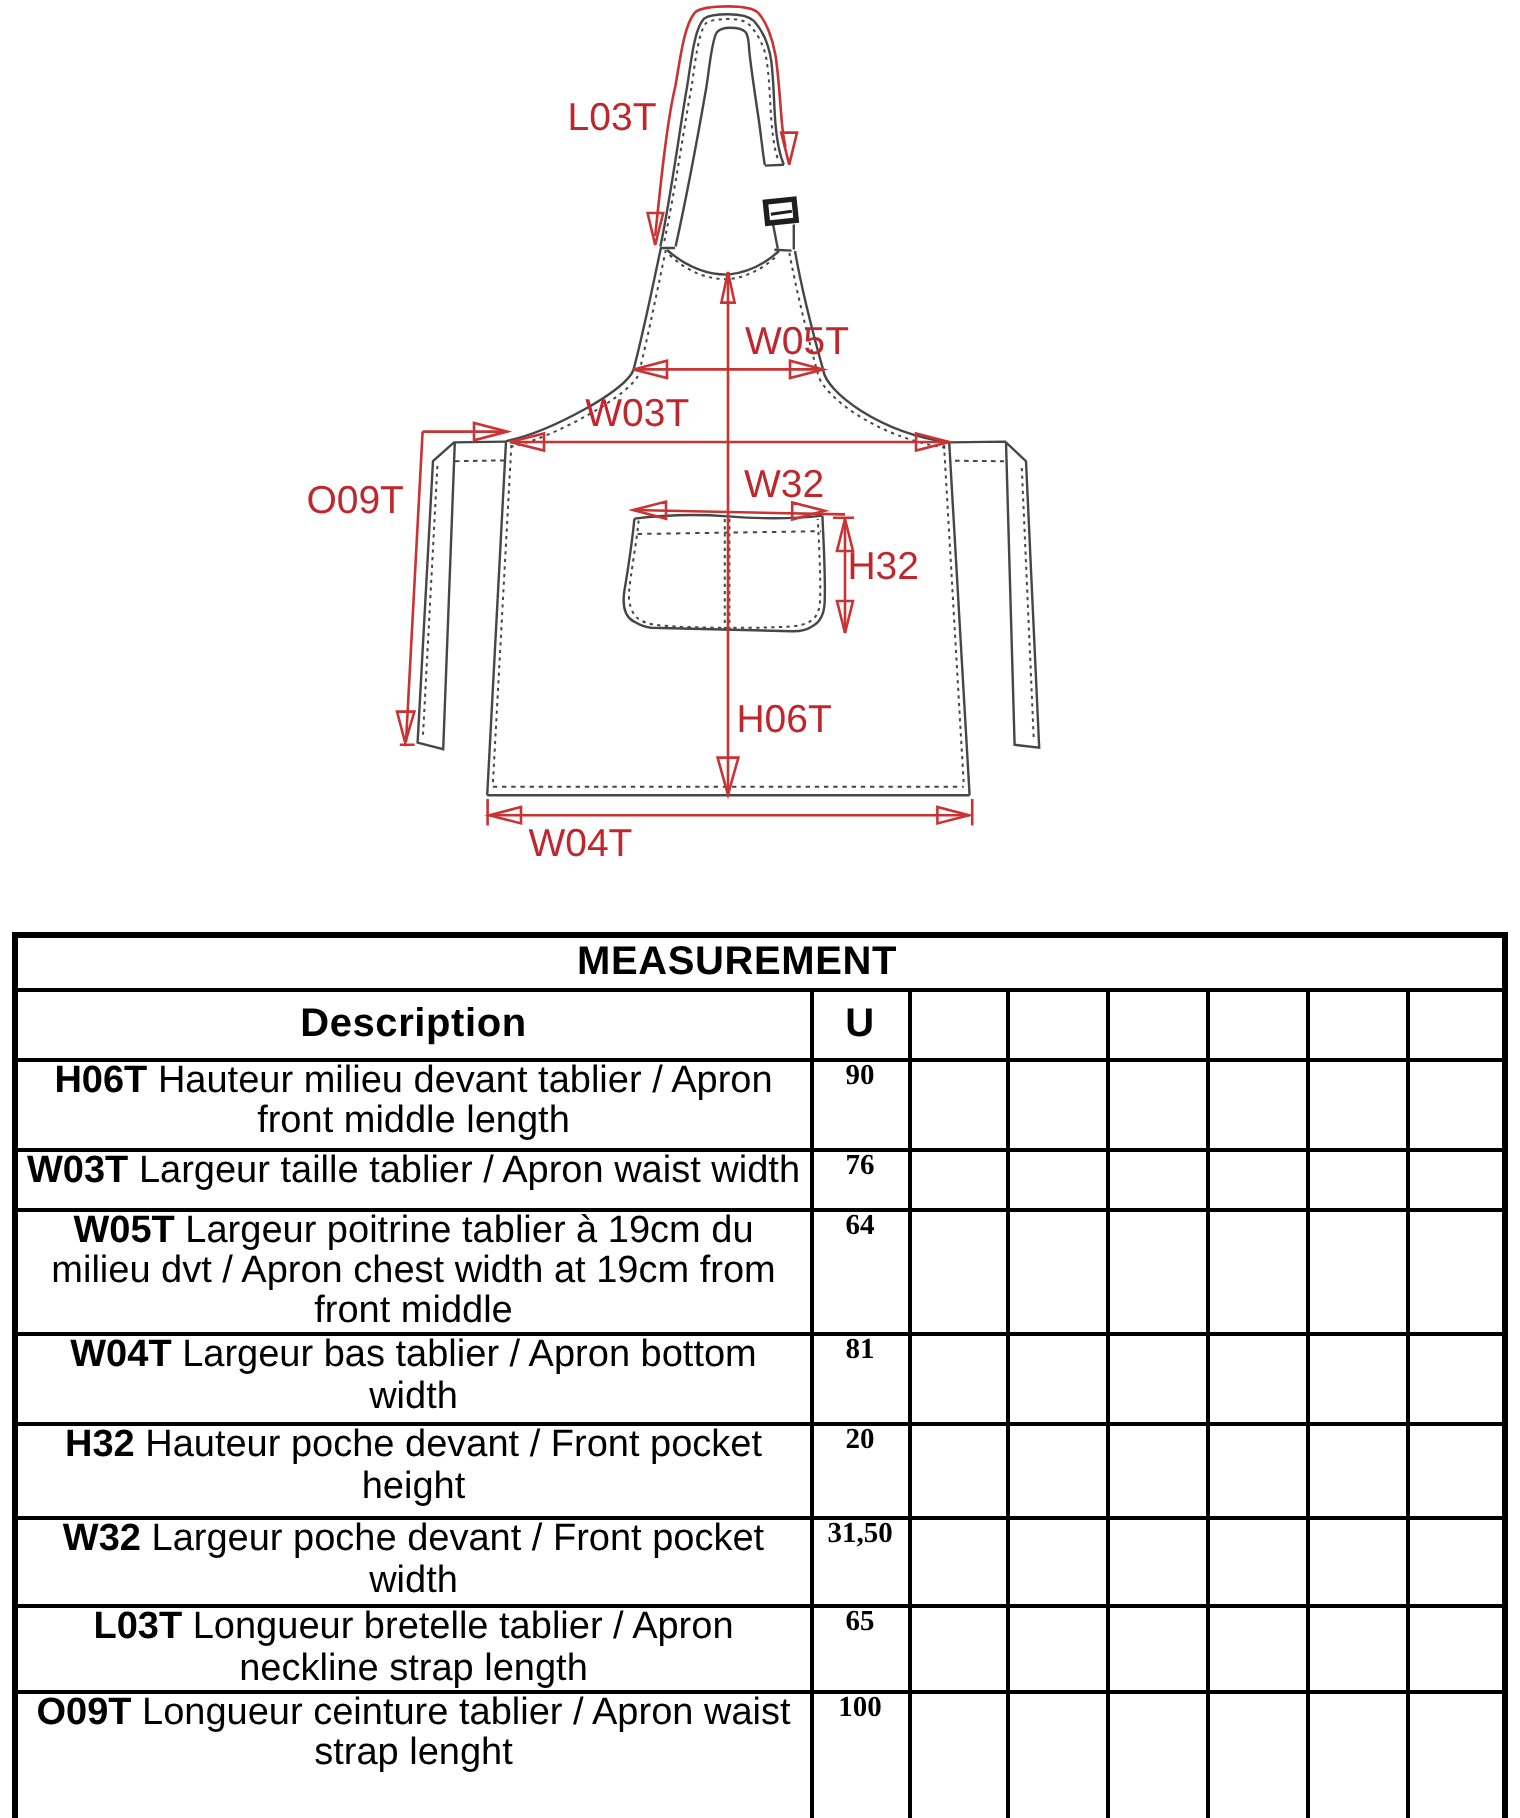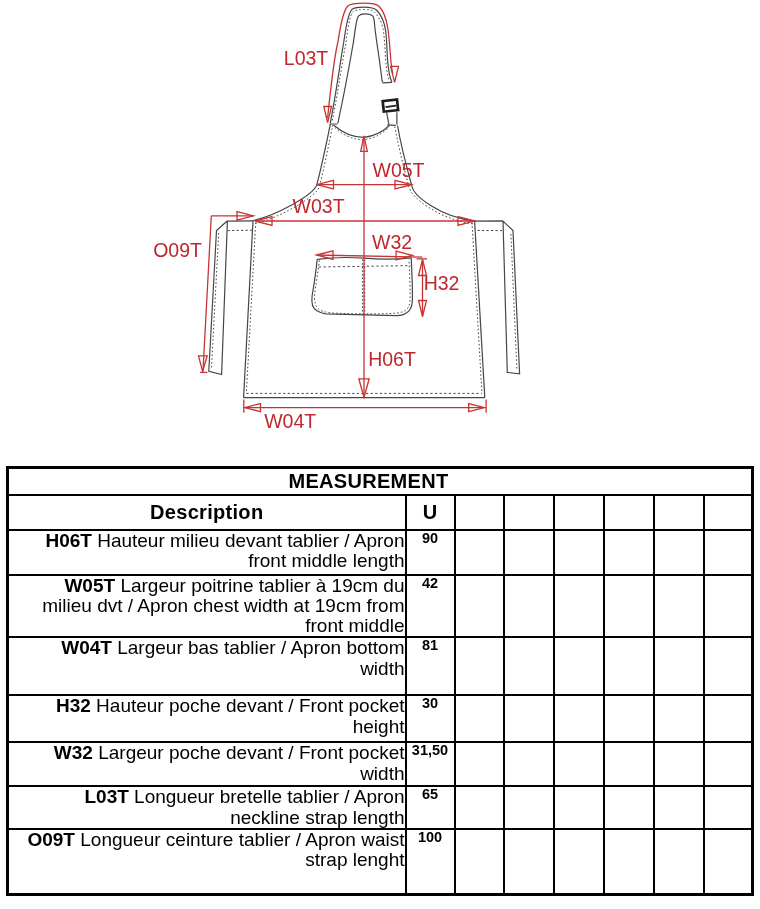--- a/index.html
+++ b/index.html
@@ -2,22 +2,22 @@
 <html><head>
 <meta charset="utf-8">
 <style>
   html,body{margin:0;padding:0;background:#fff;}
   body{width:760px;height:909px;position:relative;font-family:"Liberation Sans",sans-serif;}
   #draw{position:absolute;left:0;top:0;}
   #tbl{position:absolute;left:6px;top:466px;border-collapse:collapse;table-layout:fixed;}
   #tbl td{border:2px solid #000;padding:0;background:#fff;overflow:hidden;}
   #tbl{border:3px solid #000;}
   td.hd{font-weight:bold;font-size:20px;letter-spacing:0.3px;text-align:center;vertical-align:middle;}
-  td.d{font-size:19px;line-height:20.3px;padding:1.5px 0 0 6px;vertical-align:top;text-align:right;white-space:nowrap;}
-  td.v{font-weight:bold;font-size:14.5px;line-height:14.5px;text-align:center;vertical-align:top;padding-top:3px;}
+  td.d{font-size:19px;line-height:20.3px;padding:1.5px 0 0 6px;vertical-align:top;text-align:center;white-space:nowrap;}
+  td.v{font-weight:bold;font-size:14.5px;line-height:14.5px;text-align:center;vertical-align:top;padding-top:3px;font-family:Liberation Serif, serif;}
 </style>
 </head>
 <body>
 <svg id="draw" width="760" height="466" viewBox="0 0 760 466">
 <g stroke="#464646" stroke-width="1.2" fill="none">
 
   <path d="M330.2,123.3 C336,95 340.5,60 343.6,43 C345.5,31.5 347,14.5 352,9.3 Q355,7.1 364,7.1 Q373.5,7.1 377,10.5 C381.5,15.5 384.6,23 385.7,31 C387,42 386.9,52 387.7,61.5 C388.5,71 389.8,77.5 391.9,82.3"></path>
   <path d="M337.8,123.3 C344,95 350,62 353.2,43.5 C354.6,35 355.8,20 358.4,16.2 Q360.5,13.9 365,13.9 Q371,13.9 373,16.3 C374.6,19 374.2,21.5 374.8,27 C375.8,36 377.9,50 379.4,60 C380.7,69 381.3,76 382.4,82.5"></path>
   <path d="M382.4,82.8 L392,82.4"></path>
 
@@ -124,43 +124,53 @@
   <tr style="height:45px">
         <td class="d"><b>H06T</b> Hauteur milieu devant tablier / Apron<br>front middle length</td>
         <td class="v">90</td>
         <td></td>
         <td></td>
         <td></td>
         <td></td>
         <td></td>
         <td></td>
       </tr>
+  <tr style="height:30px">
+        <td class="d"><b>W03T</b> Largeur taille tablier / Apron waist width</td>
+        <td class="v">76</td>
+        <td></td>
+        <td></td>
+        <td></td>
+        <td></td>
+        <td></td>
+        <td></td>
+      </tr>
   <tr style="height:48px">
         <td class="d"><b>W05T</b> Largeur poitrine tablier à 19cm du<br>milieu dvt / Apron chest width at 19cm from<br>front middle</td>
-        <td class="v">42</td>
-        <td></td>
-        <td></td>
-        <td></td>
-        <td></td>
-        <td></td>
-        <td></td>
-      </tr>
-  <tr style="height:58px">
+        <td class="v">64</td>
+        <td></td>
+        <td></td>
+        <td></td>
+        <td></td>
+        <td></td>
+        <td></td>
+      </tr>
+  <tr style="height:45px">
         <td class="d"><b>W04T</b> Largeur bas tablier / Apron bottom<br>width</td>
         <td class="v">81</td>
         <td></td>
         <td></td>
         <td></td>
         <td></td>
         <td></td>
         <td></td>
       </tr>
   <tr style="height:47px">
         <td class="d"><b>H32</b> Hauteur poche devant / Front pocket<br>height</td>
-        <td class="v">30</td>
+        <td class="v">20</td>
         <td></td>
         <td></td>
         <td></td>
         <td></td>
         <td></td>
         <td></td>
       </tr>
   <tr style="height:44px">
         <td class="d"><b>W32</b> Largeur poche devant / Front pocket<br>width</td>
         <td class="v">31,50</td>

